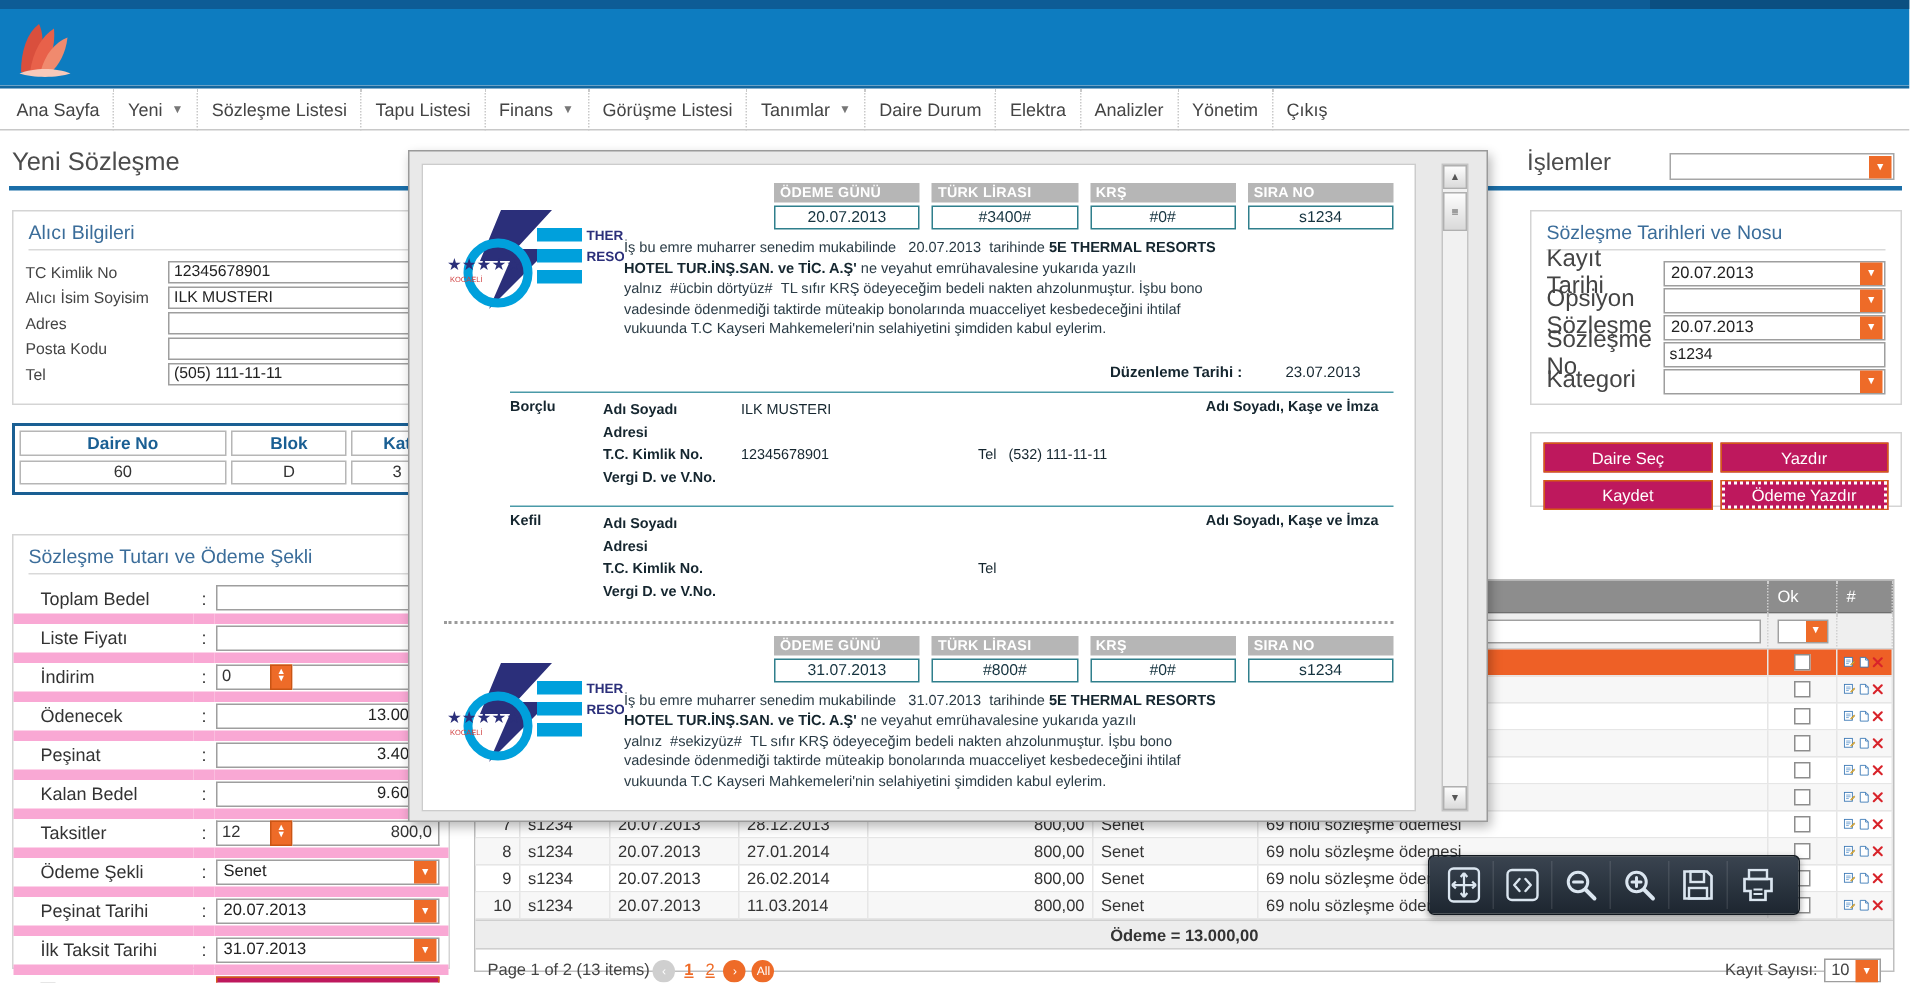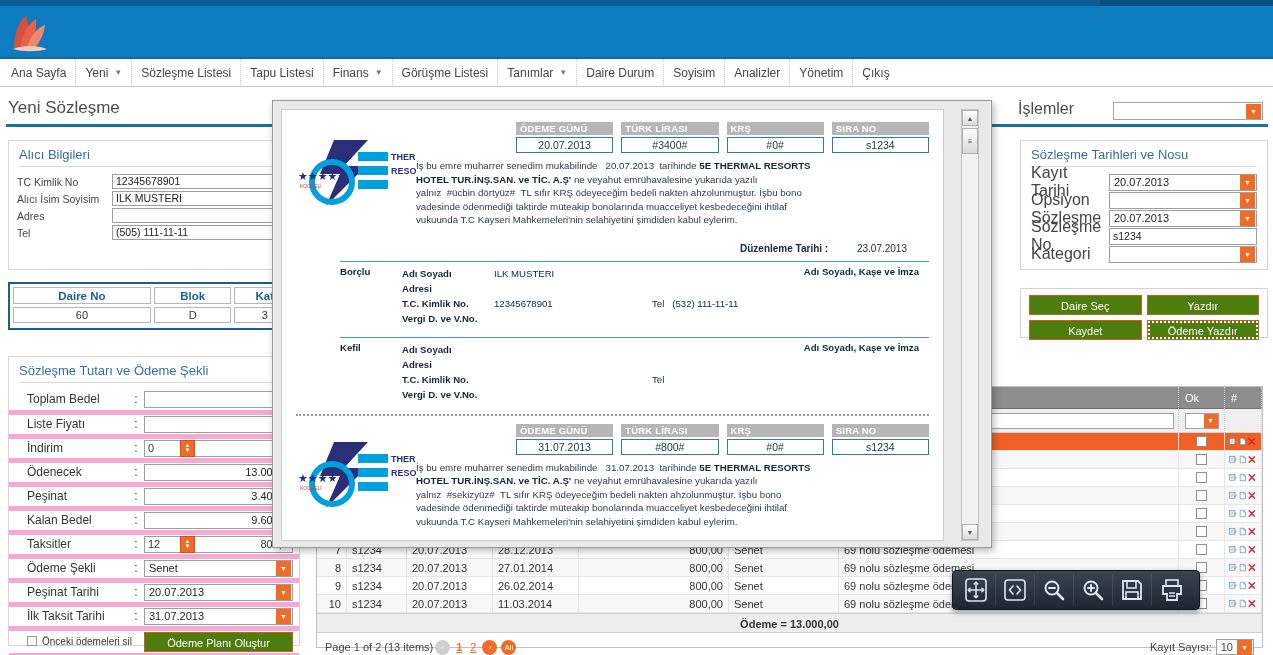--- a/index.html
+++ b/index.html
@@ -84,21 +84,21 @@
     font-size:11.5px; font-weight:bold; height:17px;
   }
   #daire-table td {
     border:1px solid #b6b6b6; background:#fff; color:#333;
     font-size:11px; height:16px; text-align:center;
   }
 
   
   #panel-tutar { left:8px; top:356px; width:292px; height:290px; }
   #tutar-table { width:100%; border-collapse:collapse; margin-top:2px; }
-  #tutar-table td { height:23px; font-size:12px; color:#333; border-bottom:5px solid #f9a8d4; }
+  #tutar-table td { height:23px; font-size:12px; color:#333; border-bottom:7px solid #f9a8d4; }
   .tcol-label { width:120px; padding-left:18px; }
   .tcol-colon { width:14px; text-align:center; }
   .tcol-val { padding-right:6px; }
   .val-box {
     border:1px solid #9e9e9e; background:#fff; height:17px; line-height:15px;
     font-size:11px; text-align:right; padding-right:4px; color:#222; overflow:hidden;
   }
   .spin-wrap { display:flex; align-items:stretch; height:17px; }
   .spin-num {
     width:36px; border:1px solid #9e9e9e; border-right:none; background:#fff;
@@ -115,21 +115,21 @@
     border:1px solid #9e9e9e; background:#fff; height:17px; display:flex;
     align-items:center; justify-content:space-between; font-size:11px; color:#222; padding-left:4px;
   }
   .ddl-arrow {
     width:15px; height:15px; background:#ee6b28; color:#fff; font-size:7px;
     display:flex; align-items:center; justify-content:center; margin-right:1px;
   }
   .chk { width:10px; height:10px; border:1px solid #9a9a9a; background:#fff; display:inline-block;
     vertical-align:-1px; margin-right:5px; }
   .btn-orange {
-    background:#4d7c0f; color:#fff; font-size:11px; text-align:center;
+    background:#be185d; color:#fff; font-size:11px; text-align:center;
     height:20px; line-height:20px; border:1px solid #d45b17; cursor:pointer;
   }
 
   
   #panel-tarih { left:1020px; top:140px; width:248px; height:130px; }
   .rrow { display:flex; align-items:center; height:18px; padding:0 10px; }
   .rlabel { width:78px; font-size:16px; color:#444; }
   .rfield { flex:1; }
   #panel-buttons {
     left:1020px; top:288px; width:248px; height:50px; border:1px solid #d4d4d4;
@@ -284,21 +284,21 @@
       <span>Görüşme Listesi</span>
     </div>
     <div class="menu-item">
       <span>Tanımlar</span>
       <span class="menu-caret">▼</span>
     </div>
     <div class="menu-item">
       <span>Daire Durum</span>
     </div>
     <div class="menu-item">
-      <span>Soyisim</span>
+      <span>Elektra</span>
     </div>
     <div class="menu-item">
       <span>Analizler</span>
     </div>
     <div class="menu-item">
       <span>Yönetim</span>
     </div>
     <div class="menu-item">
       <span>Çıkış</span>
     </div>
@@ -319,20 +319,24 @@
       <div class="frow">
         <div class="flabel">TC Kimlik No</div>
         <div class="finput">12345678901</div>
       </div>
       <div class="frow">
         <div class="flabel">Alıcı İsim Soyisim</div>
         <div class="finput">ILK MUSTERI</div>
       </div>
       <div class="frow">
         <div class="flabel">Adres</div>
+        <div class="finput"></div>
+      </div>
+      <div class="frow">
+        <div class="flabel">Posta Kodu</div>
         <div class="finput"></div>
       </div>
       <div class="frow">
         <div class="flabel">Tel</div>
         <div class="finput">(505) 111-11-11</div>
       </div>
     </div>
 </div>
 
 <div class="panel" id="panel-daire">

